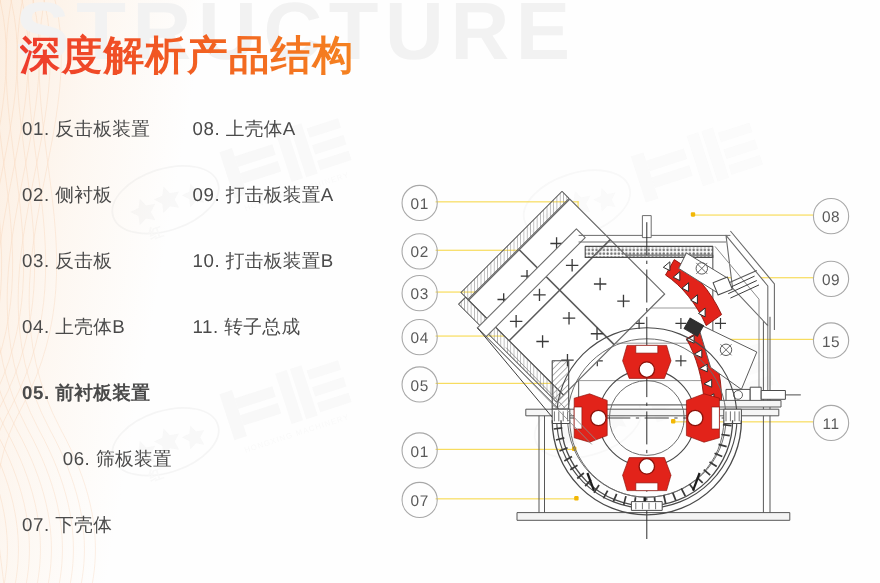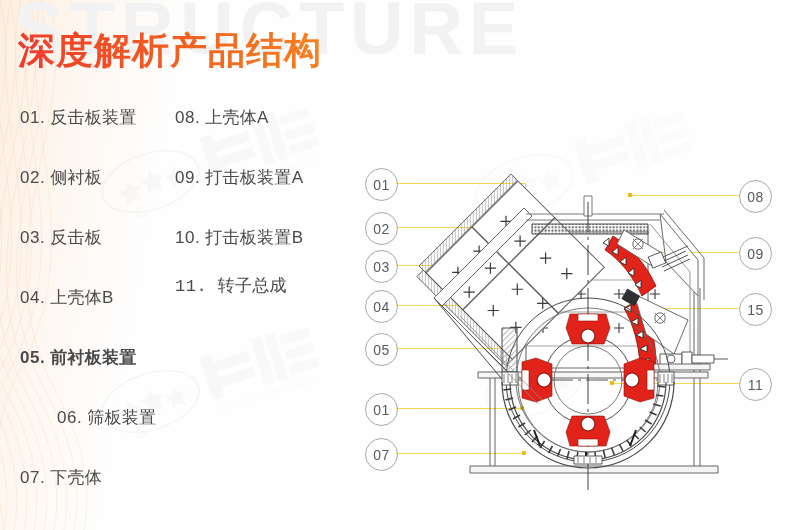--- a/index.html
+++ b/index.html
@@ -214,21 +214,21 @@
       <span>上壳体A</span>
     </div>
     <div class="li" style="left:155px;top:68px;">
       <span class="num">09.</span>
       <span>打击板装置A</span>
     </div>
     <div class="li" style="left:155px;top:128px;">
       <span class="num">10.</span>
       <span>打击板装置B</span>
     </div>
-    <div class="li" style="left:155px;top:176px;font-family:Liberation Mono, monospace;">
+    <div class="li" style="left:155px;top:188px;">
       <span class="num">11.</span>
       <span>转子总成</span>
     </div>
   </div>
 
   <div class="lead" style="left:396px;top:183px;width:130px;"></div>
   <div class="lead v" style="left:525px;top:183px;height:26px;"></div>
   <div class="dot" style="left:523px;top:207px;"></div>
 
   <div class="lead" style="left:396px;top:227px;width:165px;"></div>

